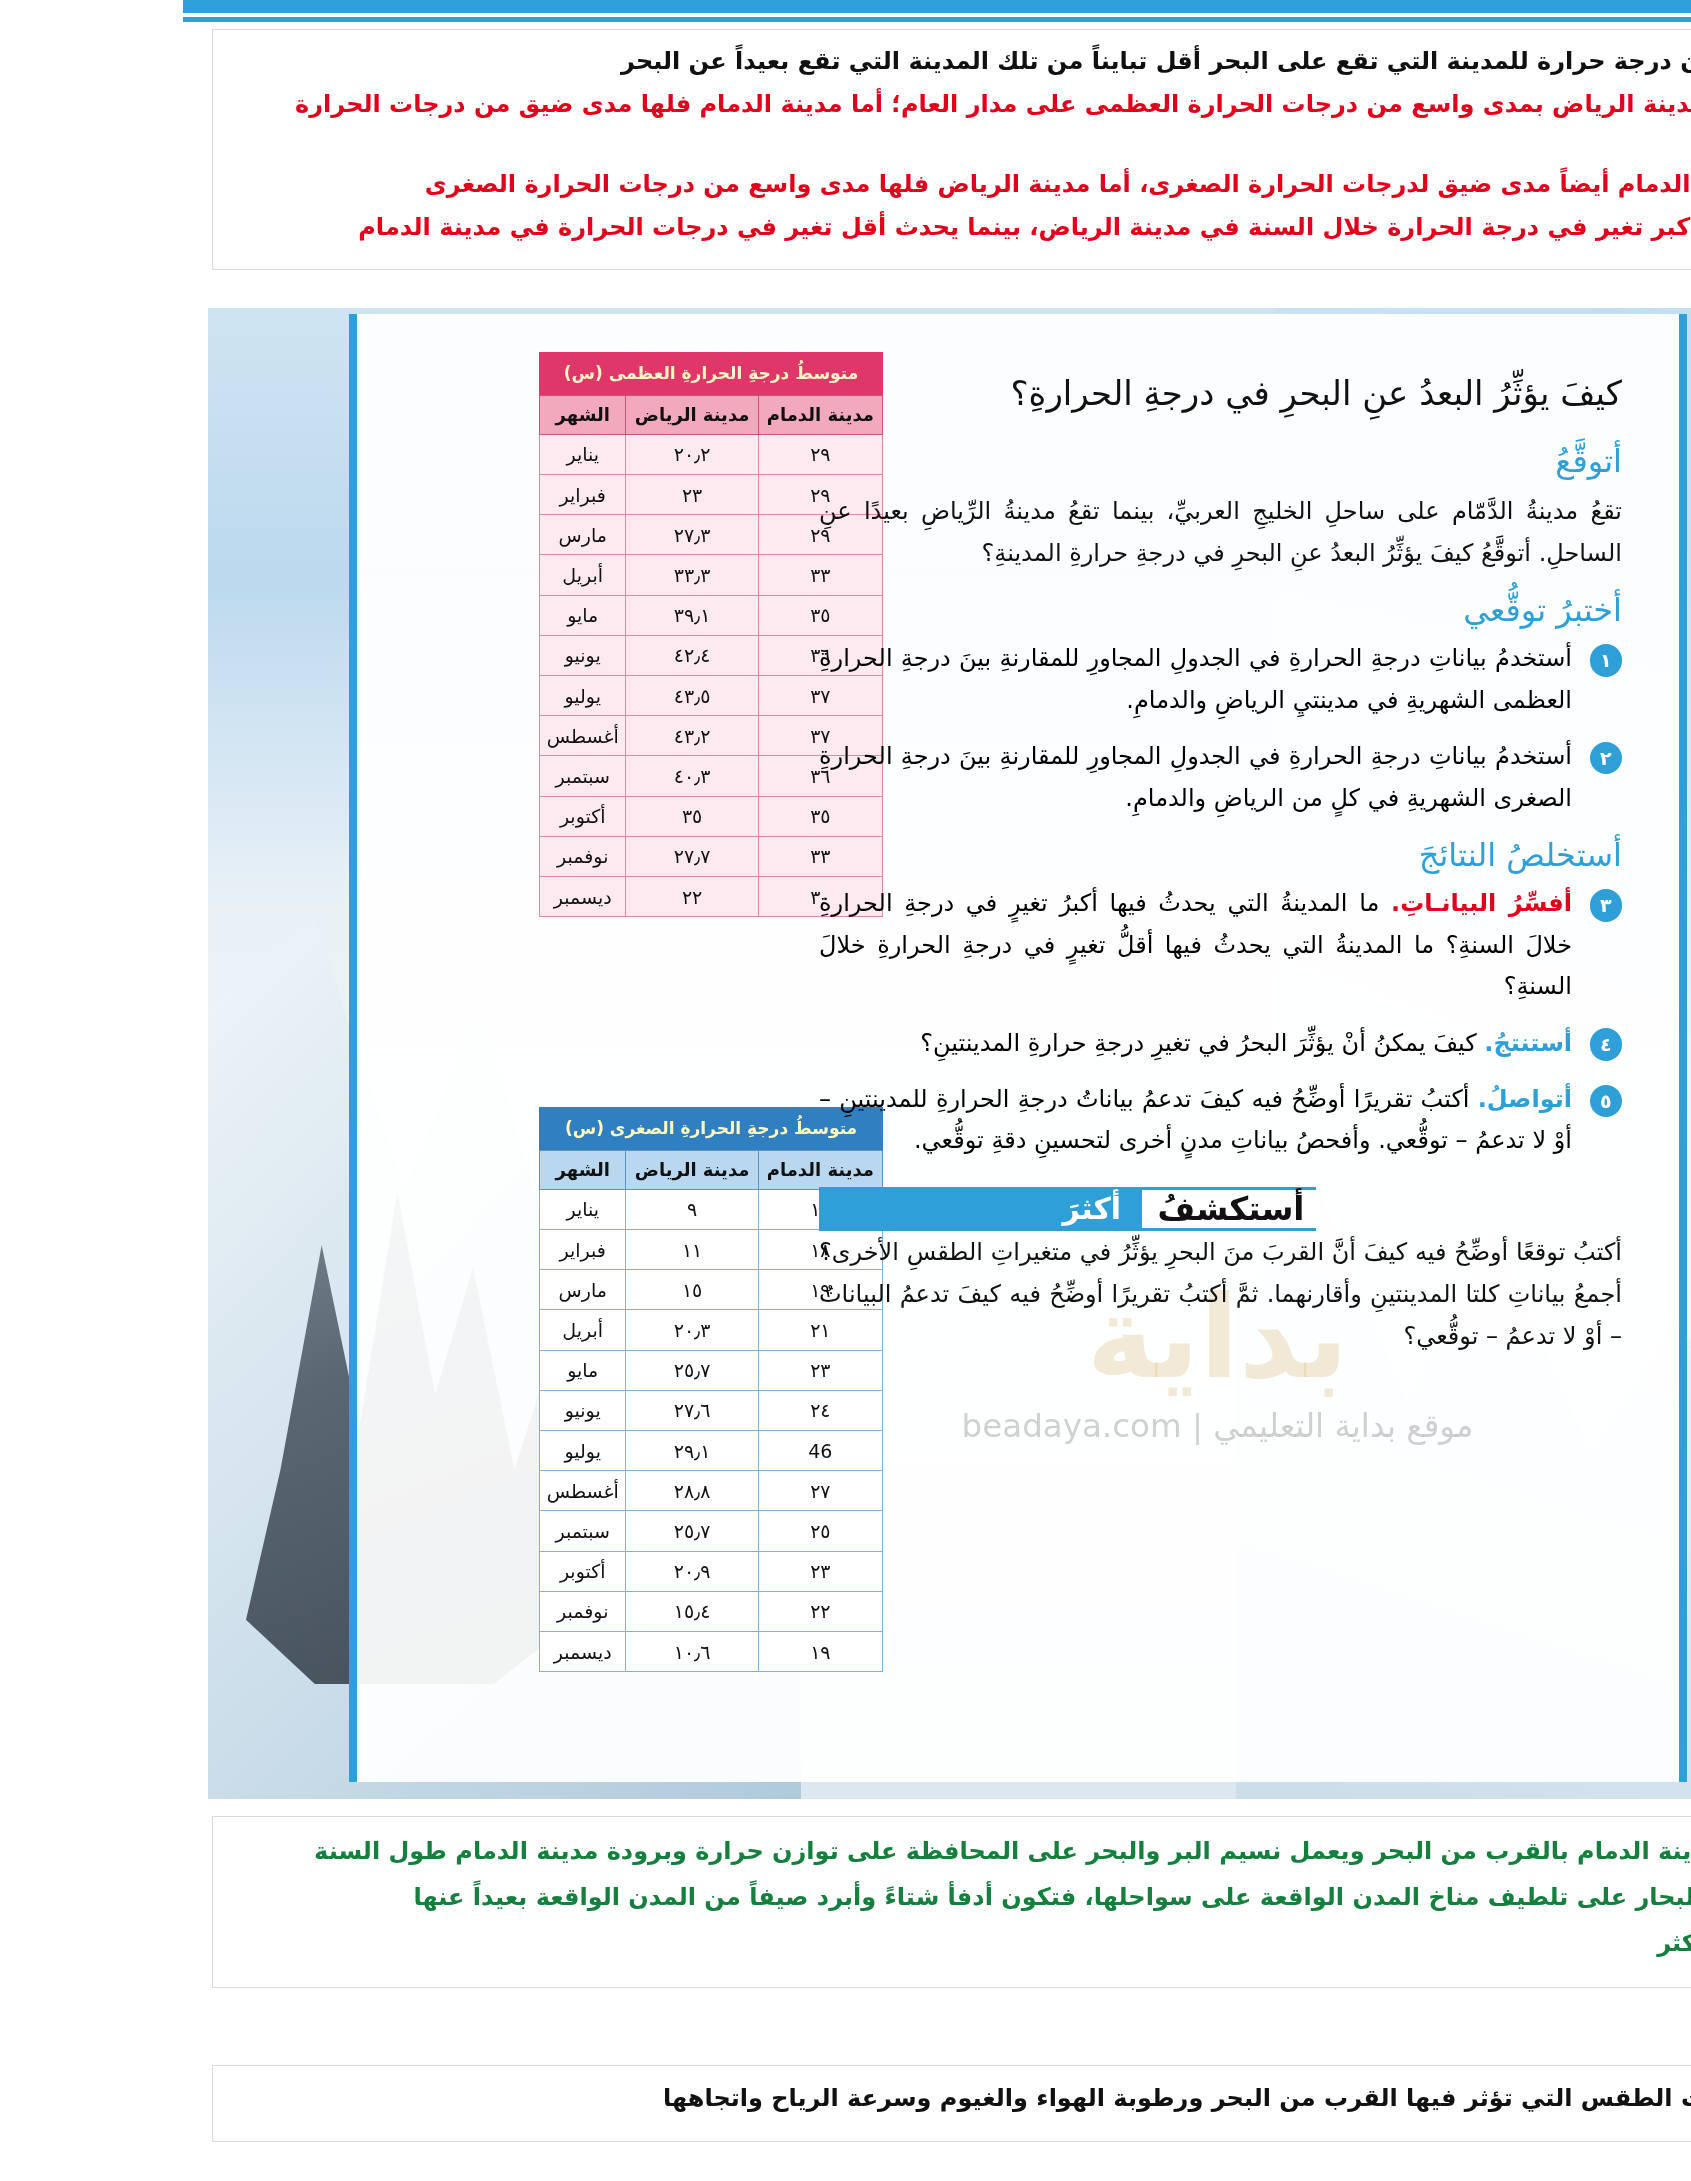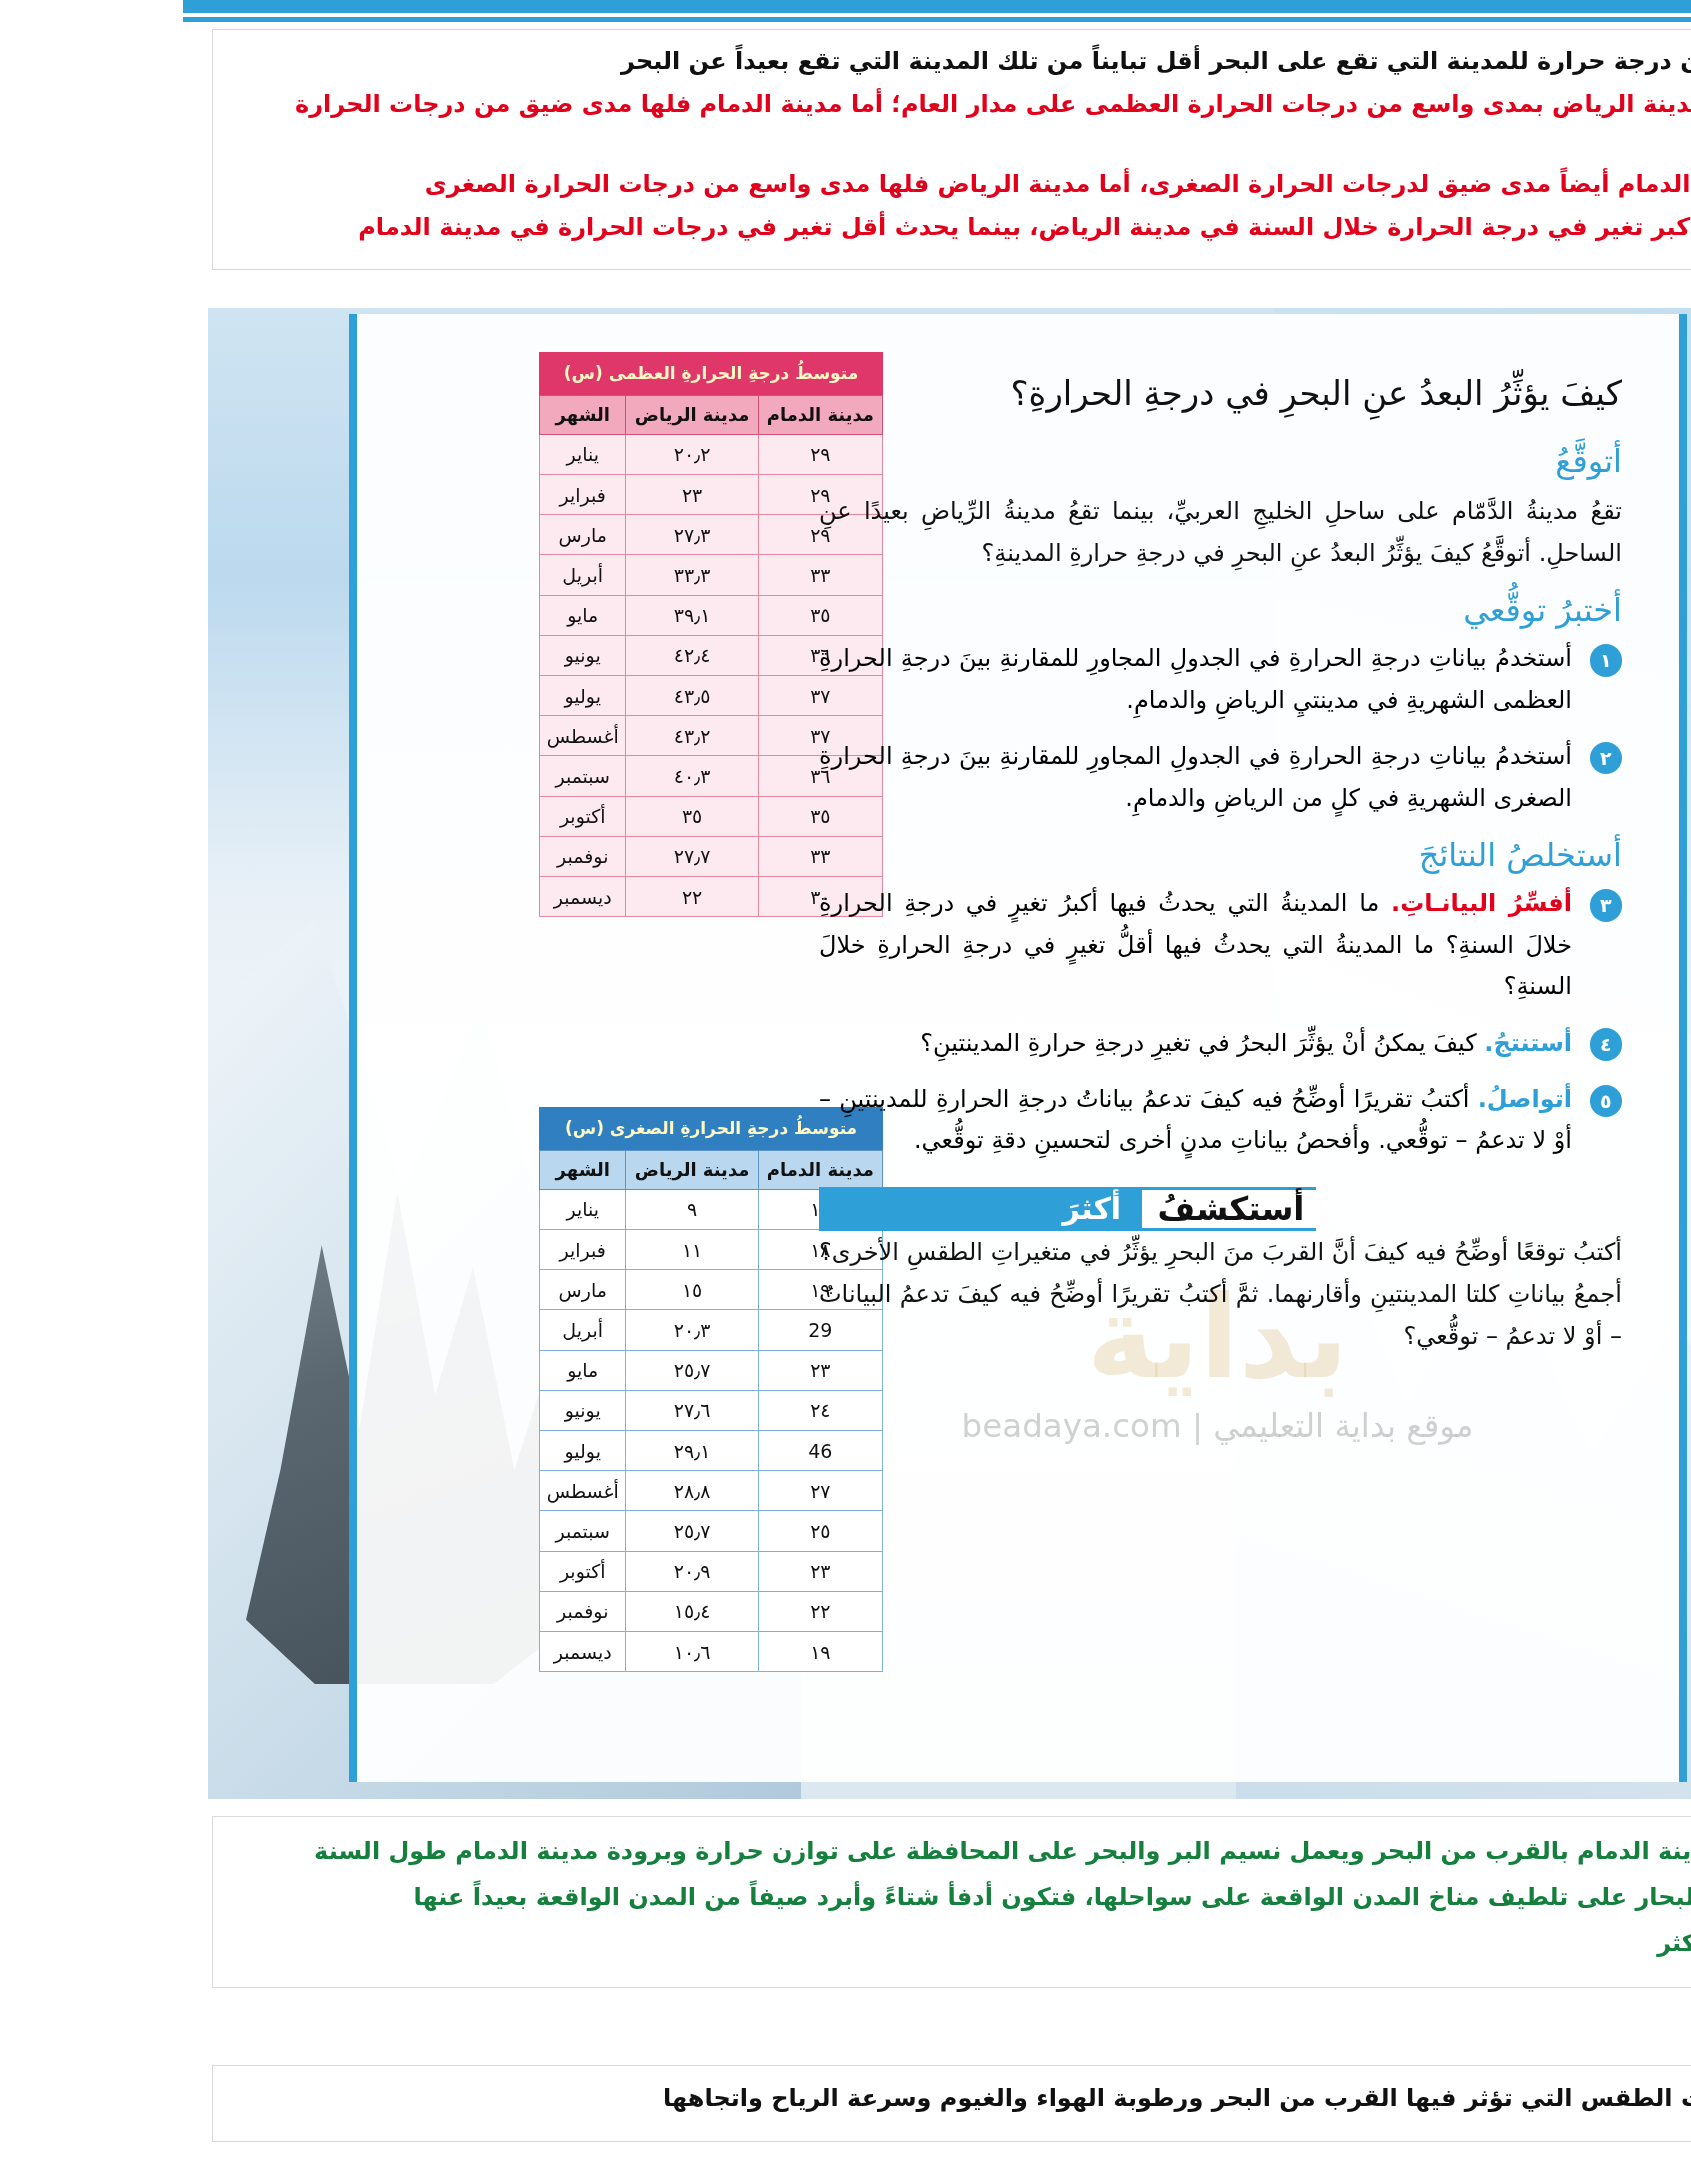--- a/index.html
+++ b/index.html
@@ -391,21 +391,21 @@
                 <td>١٨</td>
                 <td>١١</td>
                 <td>فبراير</td>
               </tr>
             <tr>
                 <td>١٩</td>
                 <td>١٥</td>
                 <td>مارس</td>
               </tr>
             <tr>
-                <td>29</td>
+                <td>٢١</td>
                 <td>٢٠٫٣</td>
                 <td>أبريل</td>
               </tr>
             <tr>
                 <td>٢٣</td>
                 <td>٢٥٫٧</td>
                 <td>مايو</td>
               </tr>
             <tr>
                 <td>٢٤</td>

